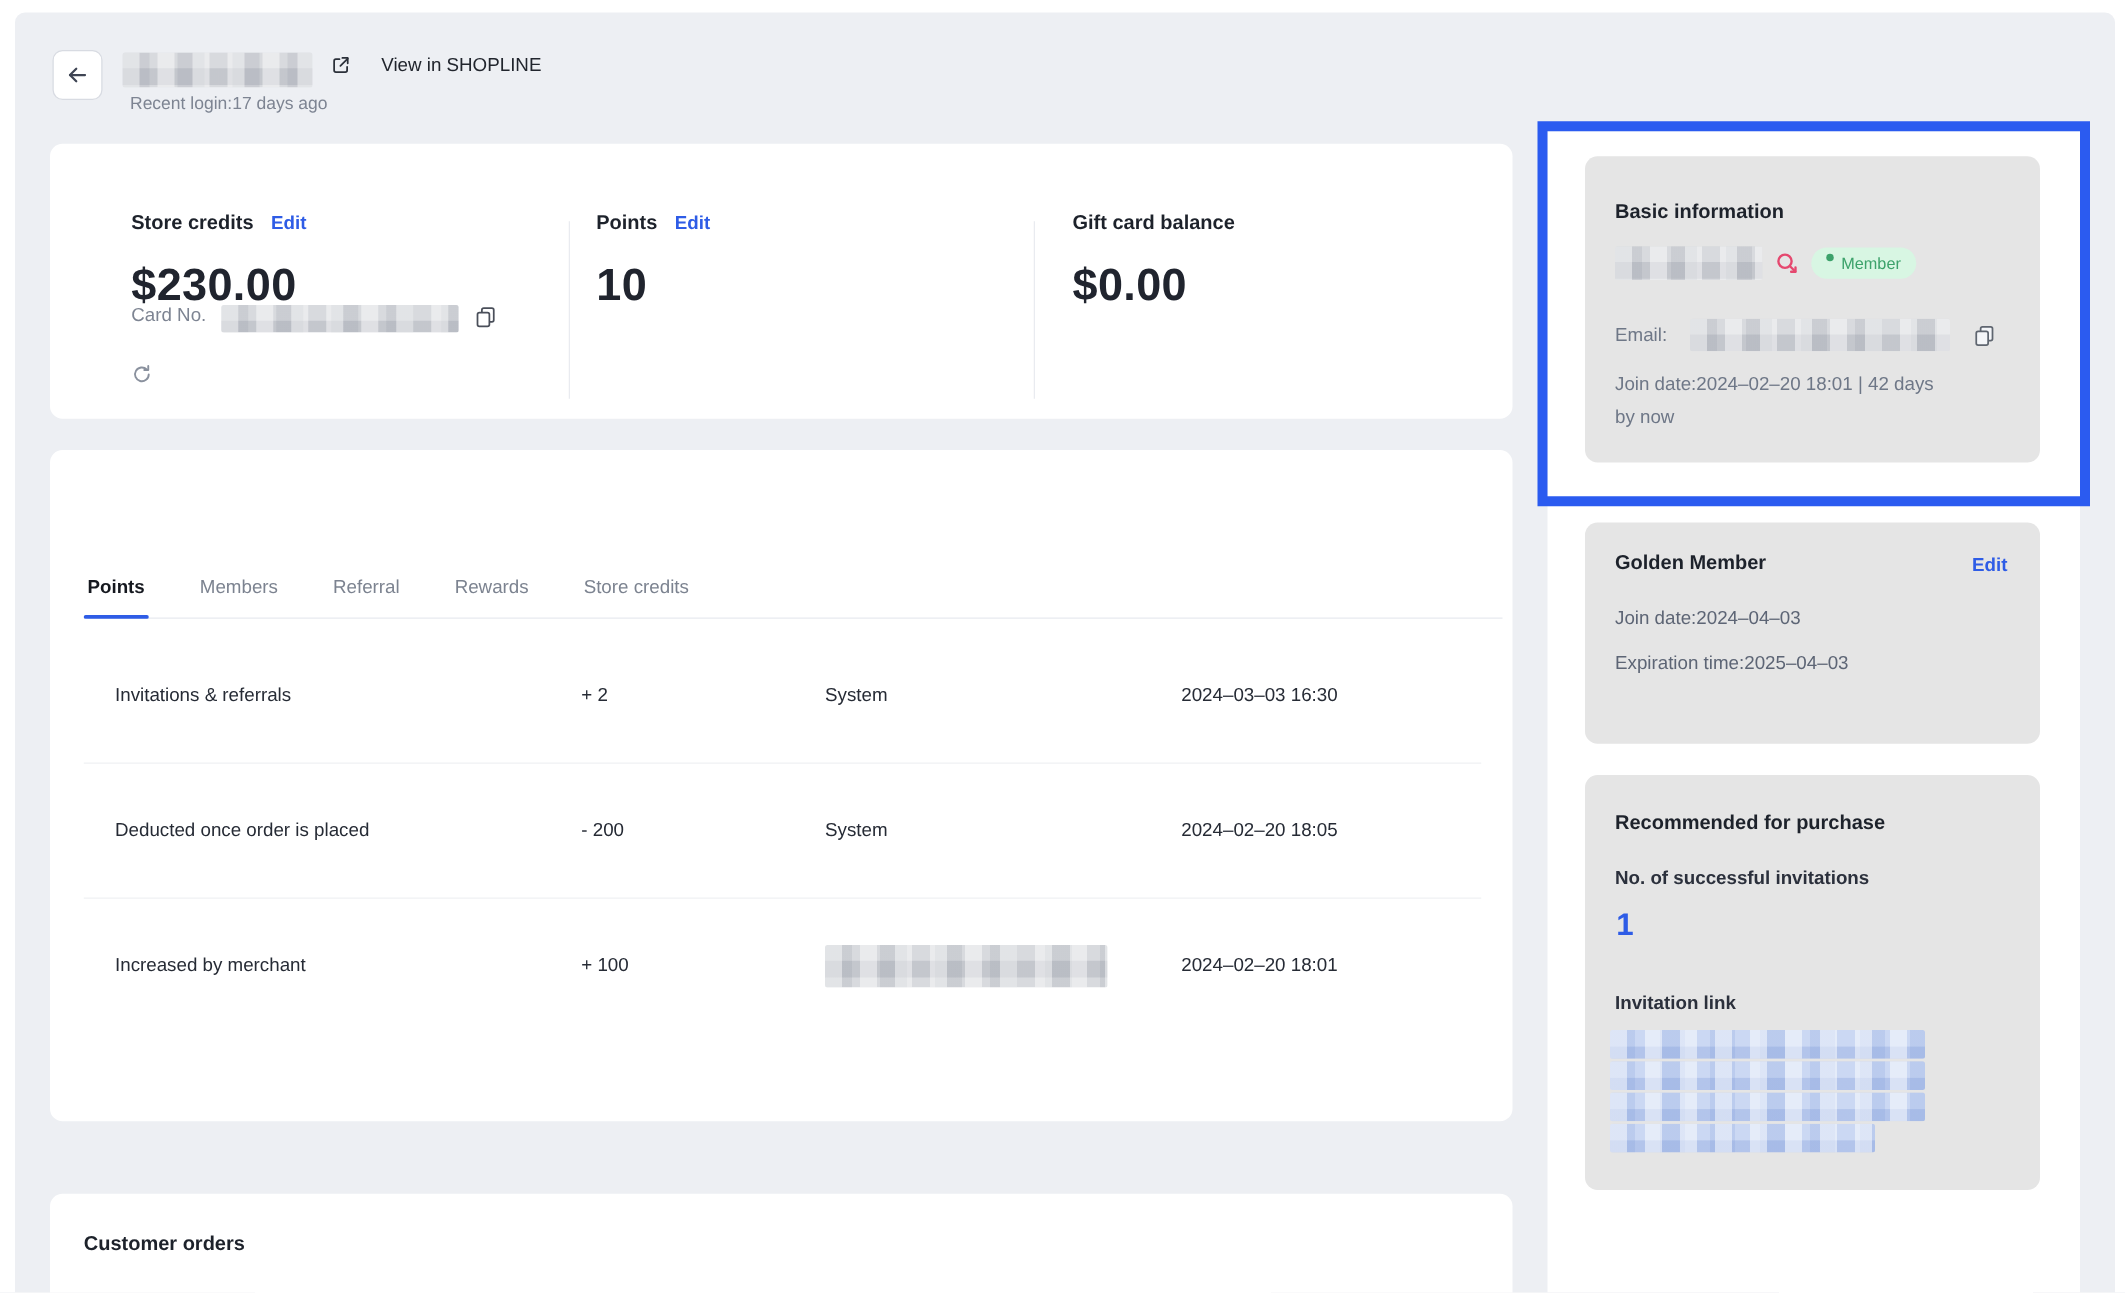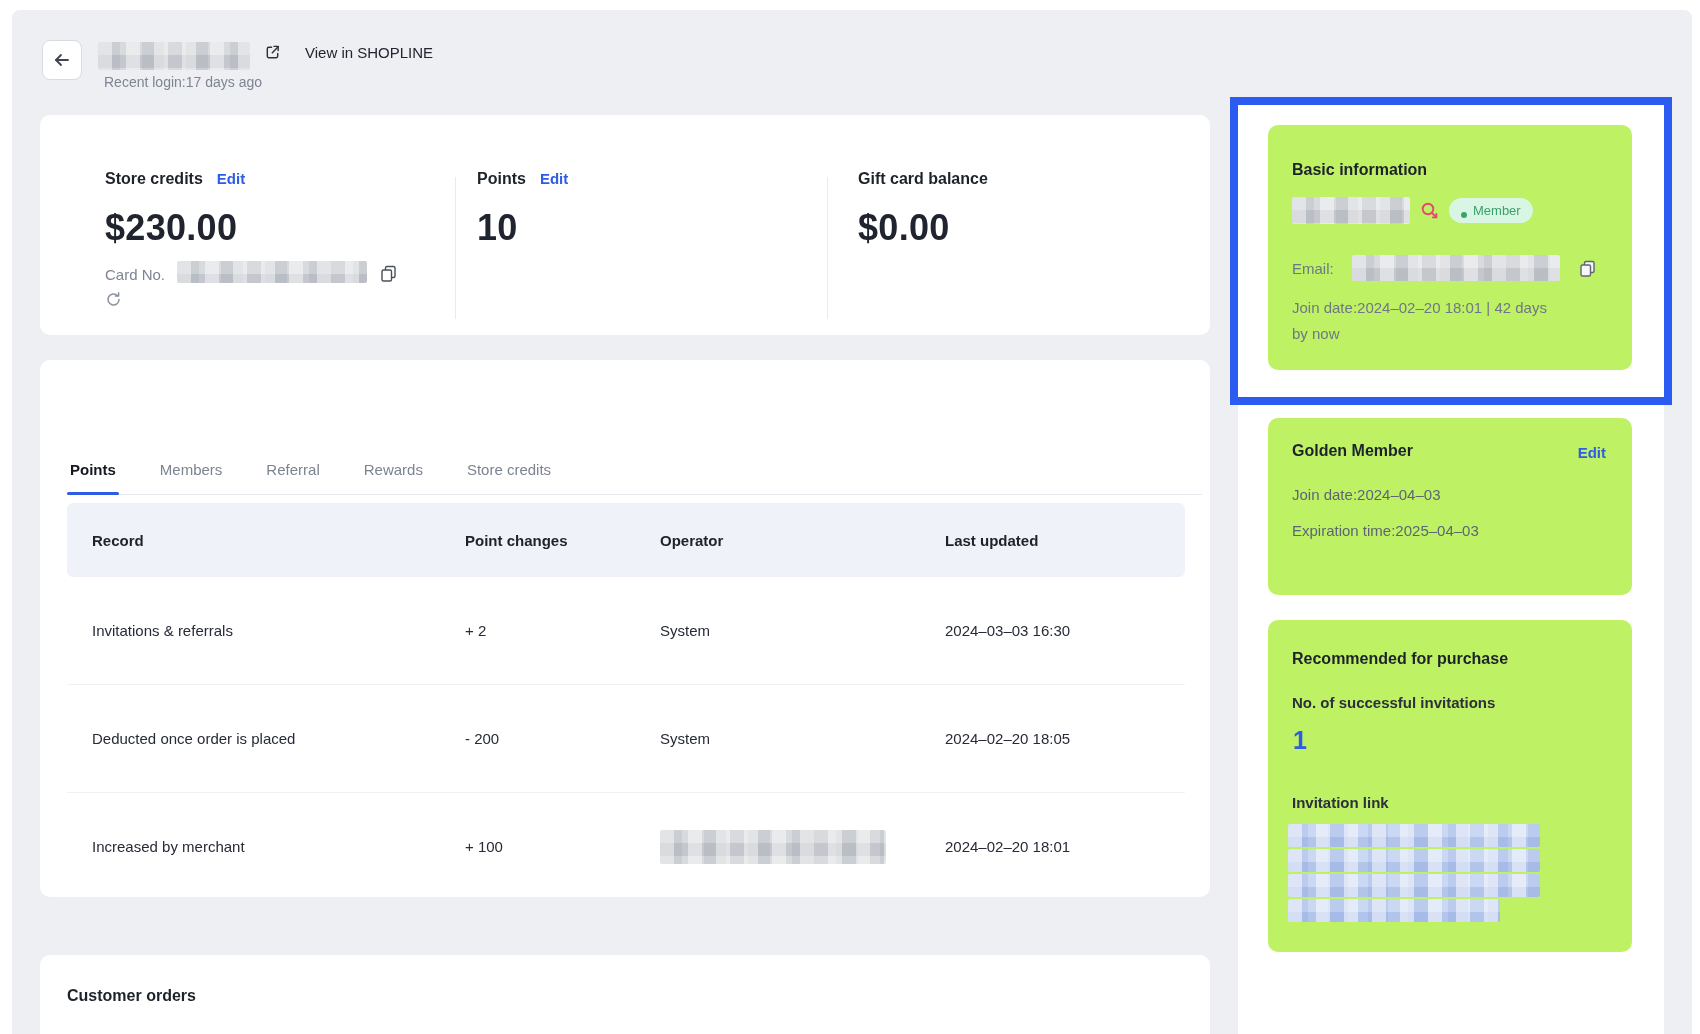--- a/index.html
+++ b/index.html
@@ -41,21 +41,21 @@
   
   .card{position:absolute;background:#fff;border-radius:10px}
 
   
   #balance-card{left:40px;top:115px;width:1170px;height:220px}
   .bal-col{position:absolute;top:0}
   .bal-label-row{position:absolute;top:55px;left:0;display:flex;align-items:baseline;gap:14px;white-space:nowrap}
   .bal-label{font-size:16px;font-weight:700;color:#1d222b}
   .edit-link{font-size:15px;font-weight:600;color:#2e5ce6;cursor:pointer}
   .bal-value{position:absolute;top:92px;left:0;font-size:36px;font-weight:700;color:#20242e;letter-spacing:.3px}
-  .cardno-row{position:absolute;top:146px;left:0;display:flex;align-items:flex-end;gap:12px;white-space:nowrap}
+  .cardno-row{position:absolute;top:129px;left:0;display:flex;align-items:flex-start;gap:12px;white-space:nowrap}
   .cardno-label{font-size:15px;color:#7d8492}
   .cardno-blur{width:190px;height:22px}
   .refresh-row{position:absolute;top:176px;left:0}
   .v-divider{position:absolute;top:62px;height:142px;width:1px;background:#e9ebf0}
 
   
   #records-card{left:40px;top:360px;width:1170px;height:537px}
   .tabs{position:absolute;left:30px;right:8px;top:62px;height:56px;border-bottom:1px solid #e8eaef;display:flex;align-items:flex-end;gap:44px;padding-bottom:16px;box-sizing:content-box}
   .tab{position:relative;font-size:15px;color:#7c8390;cursor:pointer;white-space:nowrap}
   .tab.active{color:#15181f;font-weight:700}
@@ -69,27 +69,27 @@
   .c1{padding-left:25px}.c2,.c3,.c4{padding-left:30px}
   .op-blur{width:226px;height:34px}
 
   
   #orders-card{left:40px;top:955px;width:1170px;height:120px}
   .orders-title{position:absolute;left:27px;top:32px;font-size:16px;font-weight:700;color:#1d222b}
 
   
   .side-strip{position:absolute;left:1238px;top:105px;width:426px;height:929px;background:#ffffff}
   .hl-rect{position:absolute;left:1230px;top:97px;width:442px;height:308px;border:8px solid #2b5bf0;box-sizing:border-box;z-index:6;pointer-events:none}
-  .side-card{position:absolute;background:#bef264;border-radius:10px;z-index:2}
+  .side-card{position:absolute;background:#e5e5e5;border-radius:10px;z-index:2}
   #basic-card{left:1268px;top:125px;width:364px;height:245px}
   .side-title{position:absolute;left:24px;font-size:16px;font-weight:700;color:#1d222b;white-space:nowrap}
   #basic-card .side-title{top:36px}
   .name-row{position:absolute;left:24px;top:72px;display:flex;align-items:center;gap:9px}
   .basic-name-blur{width:118px;height:27px}
-  .member-pill{display:inline-flex;align-items:flex-end;gap:6px;background:#d8f6e3;border-radius:999px;padding:5px 12px;font-size:13px;color:#3ca26b;white-space:nowrap}
+  .member-pill{display:inline-flex;align-items:flex-start;gap:6px;background:#d8f6e3;border-radius:999px;padding:5px 12px;font-size:13px;color:#3ca26b;white-space:nowrap}
   .member-dot{width:6px;height:6px;border-radius:3px;background:#3ca26b}
   .email-row{position:absolute;left:24px;top:130px;display:flex;align-items:center;gap:18px}
   .email-label{font-size:15px;color:#6e7787}
   .email-blur{width:208px;height:26px}
   .join-text{position:absolute;left:24px;top:170px;width:256px;font-size:15px;line-height:26px;color:#6e7787;word-break:break-all}
 
   #golden-card{left:1268px;top:418px;width:364px;height:177px}
   #golden-card .side-title{top:24px}
   #golden-card .edit-link{position:absolute;right:26px;top:26px}
   .side-line{position:absolute;left:24px;font-size:15px;color:#5d6575;white-space:nowrap}
@@ -176,26 +176,20 @@
 
 <div class="card" id="records-card">
   <div class="tabs">
     <div class="tab active">Points</div>
     <div class="tab">Members</div>
     <div class="tab">Referral</div>
     <div class="tab">Rewards</div>
     <div class="tab">Store credits</div>
   </div>
   <div class="table">
-    <div class="thead">
-      <div class="th c1">Record</div>
-      <div class="th c2">Point changes</div>
-      <div class="th c3">Operator</div>
-      <div class="th c4">Last updated</div>
-    </div>
     <div class="trow">
       <div class="td c1">Invitations &amp; referrals</div>
       <div class="td c2">+ 2</div>
       <div class="td c3">System</div>
       <div class="td c4">2024–03–03 16:30</div>
     </div>
     <div class="trow">
       <div class="td c1">Deducted once order is placed</div>
       <div class="td c2">- 200</div>
       <div class="td c3">System</div>

